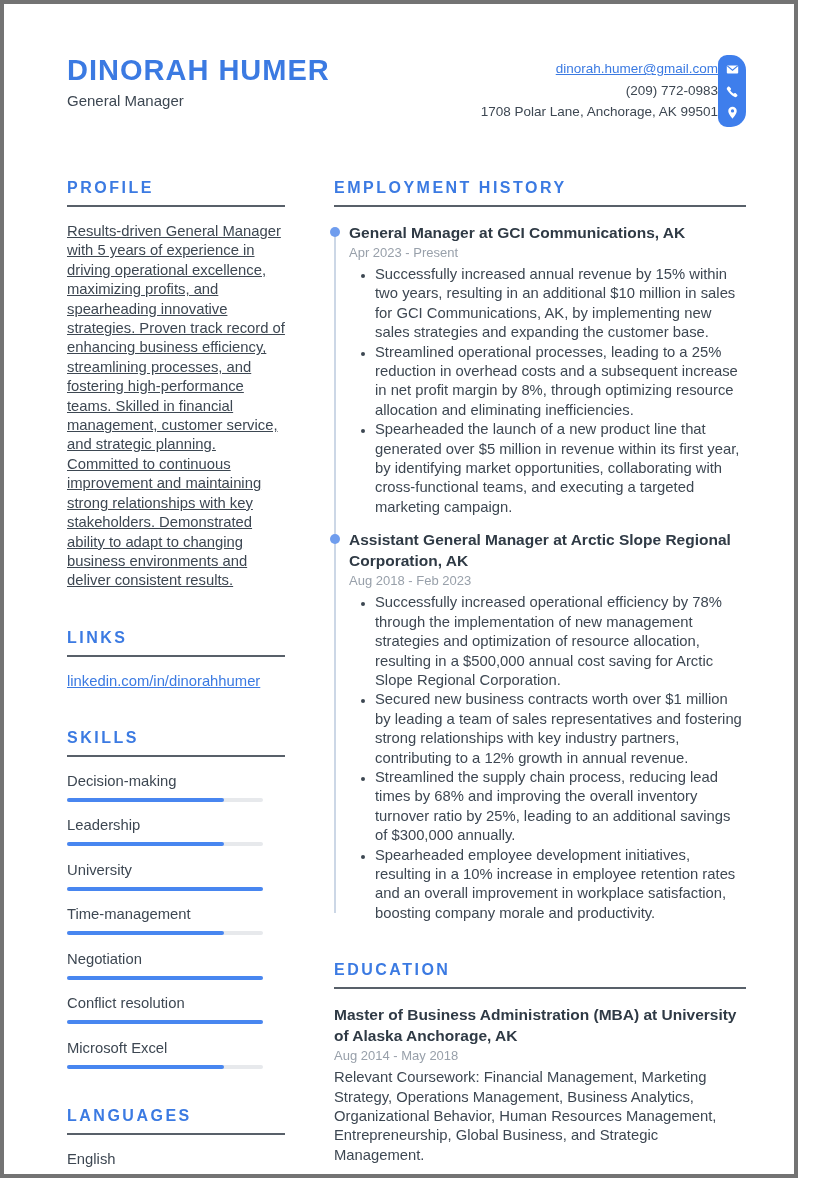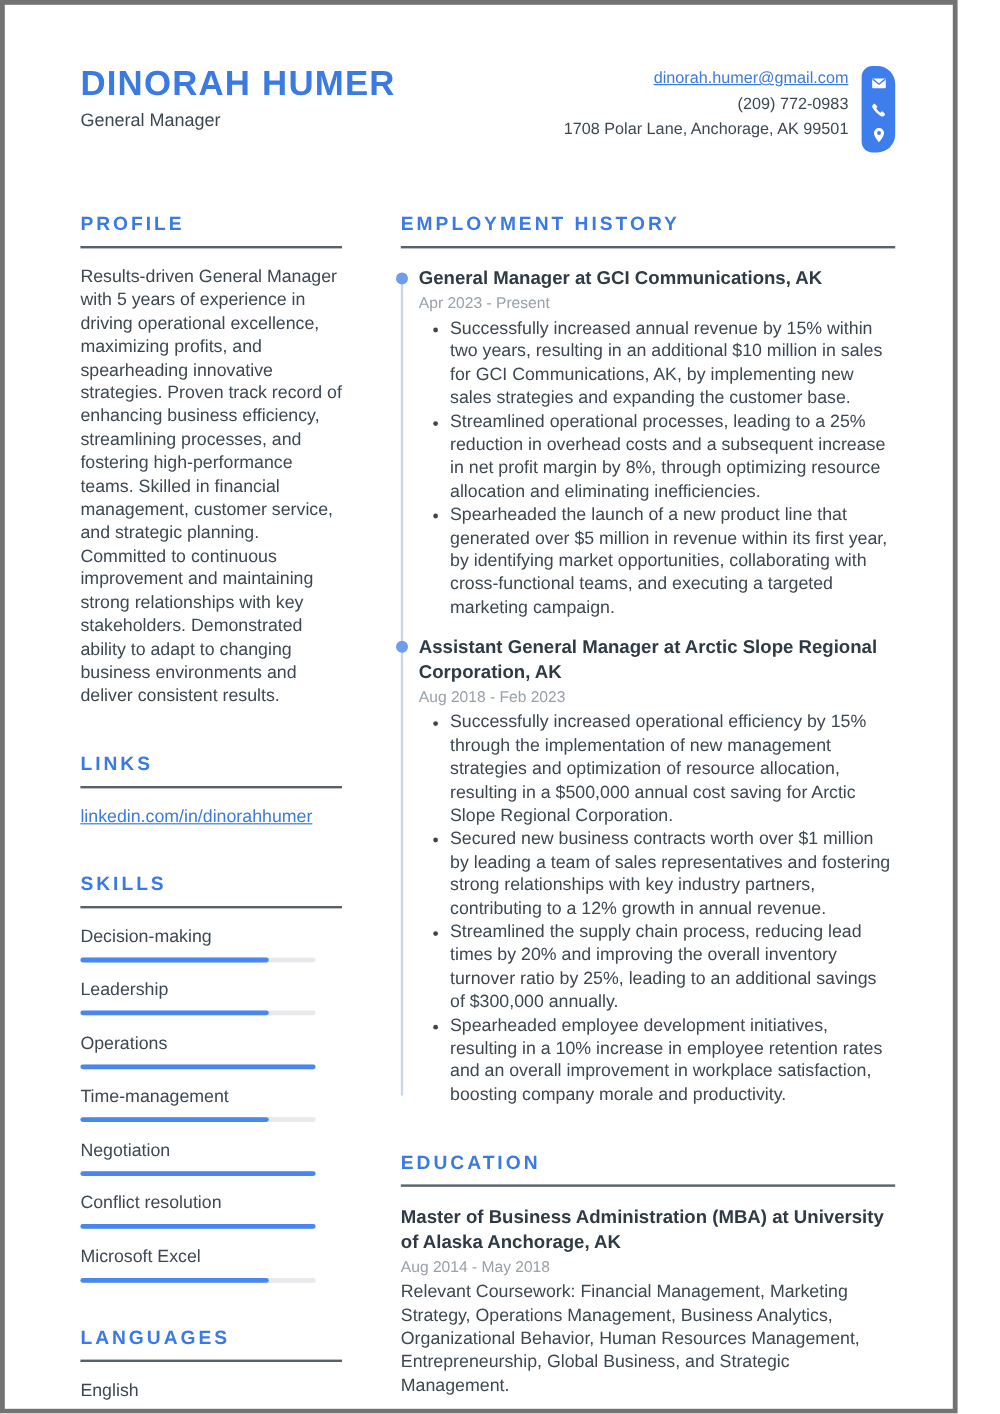--- a/index.html
+++ b/index.html
@@ -26,21 +26,21 @@
     width:798px;height:1178px;
     background:#fff;
     border:4px solid #737373;
     padding:50px 48px 0 63px;
     overflow:hidden;
   }
   
   .header{display:flex;justify-content:space-between;align-items:flex-start;margin-bottom:52px;}
   .name{font-size:29px;font-weight:bold;color:var(--accent);letter-spacing:1px;line-height:32px;}
   .person-title{font-size:15px;color:var(--text);margin-top:6px;}
-  .contact{display:flex;align-items:flex-start;gap:11px;}
+  .contact{display:flex;align-items:center;}
   .contact-text{text-align:right;font-size:13.5px;line-height:21.5px;color:var(--text);}
   .contact-text a{color:var(--accent);text-decoration:underline;cursor:pointer;}
   .icon-strip{
     width:28px;height:72px;margin-top:1px;
     background:var(--icon-strip);
     border-radius:9px 15px 15px 9px;
     display:flex;flex-direction:column;align-items:center;justify-content:space-evenly;
   }
   .icon-strip svg{display:block;width:13px;height:13px;}
   
@@ -49,21 +49,21 @@
   .col-right{flex:1;min-width:0;}
   
   .section{margin-bottom:38px;}
   .sec-head{
     font-size:16px;font-weight:bold;color:var(--accent);
     letter-spacing:2.5px;
     padding-bottom:8px;border-bottom:2px solid var(--rule);
     margin-bottom:15px;
   }
   
-  .profile-text{font-size:14.8px;line-height:19.4px;color:var(--text);}
+  .profile-text{font-size:14.8px;line-height:19.4px;color:var(--text);text-decoration:underline;}
   .link-item{font-size:14.8px;line-height:19px;}
   .link-item a{color:var(--accent);text-decoration:underline;cursor:pointer;}
   .skill-item{margin-bottom:14.5px;}
   .skill-label{font-size:14.8px;line-height:19px;margin-bottom:7px;color:var(--text);}
   .bar-track{width:196px;height:4px;border-radius:2px;background:var(--bar-track);}
   .bar-fill{height:4px;border-radius:2px;background:var(--bar-fill);}
   
   .timeline{position:relative;}
   .timeline-line{position:absolute;left:0;top:8px;bottom:10px;width:2px;background:var(--timeline-line);}
   .job{position:relative;padding-left:15px;margin-bottom:12px;}
@@ -147,21 +147,21 @@
             </div>
 
             <div class="skill-item">
               <div class="skill-label">Leadership</div>
               <div class="bar-track">
                 <div class="bar-fill" style="width: 80%;"></div>
               </div>
             </div>
 
             <div class="skill-item">
-              <div class="skill-label">Operations</div>
+              <div class="skill-label">University</div>
               <div class="bar-track">
                 <div class="bar-fill" style="width: 100%;"></div>
               </div>
             </div>
 
             <div class="skill-item">
               <div class="skill-label">Time-management</div>
               <div class="bar-track">
                 <div class="bar-fill" style="width: 80%;"></div>
               </div>
@@ -226,25 +226,25 @@
                   <li>Spearheaded the launch of a new product line that generated over $5 million in revenue within its first year, by identifying market opportunities, collaborating with cross-functional teams, and executing a targeted marketing campaign.</li>
                 </ul>
             </div>
 
             <div class="job">
               <span class="timeline-dot"></span>
               <div class="job-title">Assistant General Manager at Arctic Slope Regional Corporation, AK</div>
               <div class="job-dates">Aug 2018 - Feb 2023</div>
               <ul class="job-bullets">
 
-                  <li>Successfully increased operational efficiency by 15% through the implementation of new management strategies and optimization of resource allocation, resulting in a $500,000 annual cost saving for Arctic Slope Regional Corporation.</li>
+                  <li>Successfully increased operational efficiency by 78% through the implementation of new management strategies and optimization of resource allocation, resulting in a $500,000 annual cost saving for Arctic Slope Regional Corporation.</li>
 
                   <li>Secured new business contracts worth over $1 million by leading a team of sales representatives and fostering strong relationships with key industry partners, contributing to a 12% growth in annual revenue.</li>
 
-                  <li>Streamlined the supply chain process, reducing lead times by 20% and improving the overall inventory turnover ratio by 25%, leading to an additional savings of $300,000 annually.</li>
+                  <li>Streamlined the supply chain process, reducing lead times by 68% and improving the overall inventory turnover ratio by 25%, leading to an additional savings of $300,000 annually.</li>
 
                   <li>Spearheaded employee development initiatives, resulting in a 10% increase in employee retention rates and an overall improvement in workplace satisfaction, boosting company morale and productivity.</li>
                 </ul>
             </div>
           </div>
       </div>
 
       <div class="section">
         <div class="sec-head">EDUCATION</div>
         <div>

